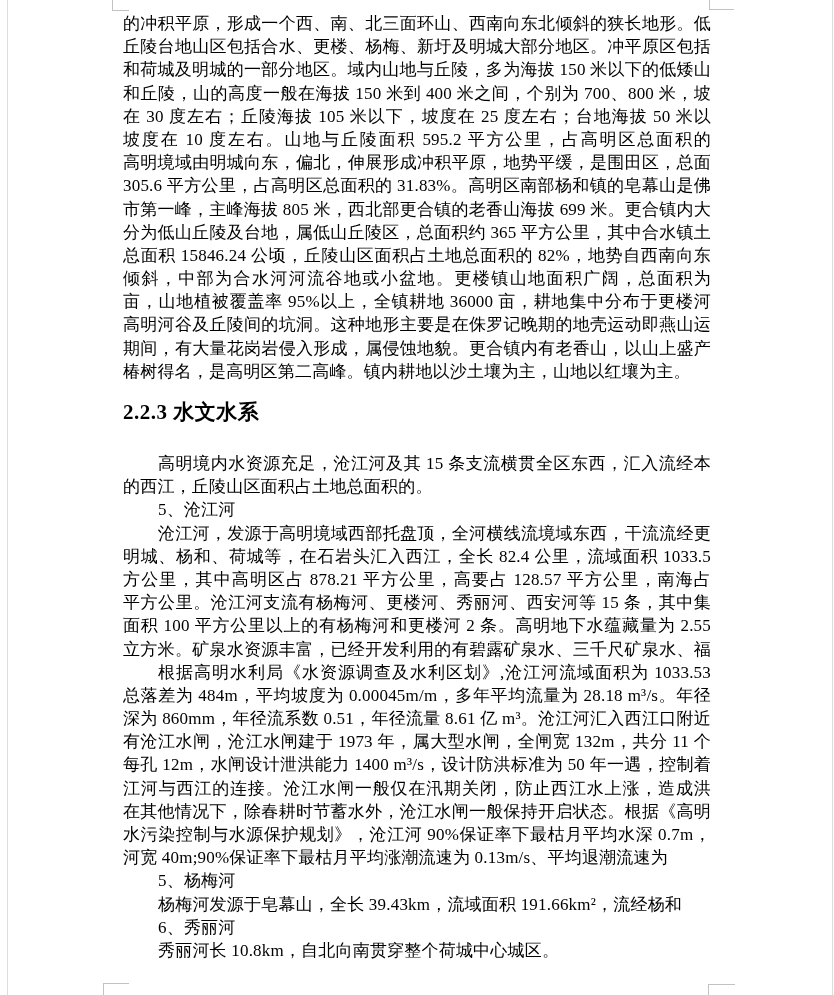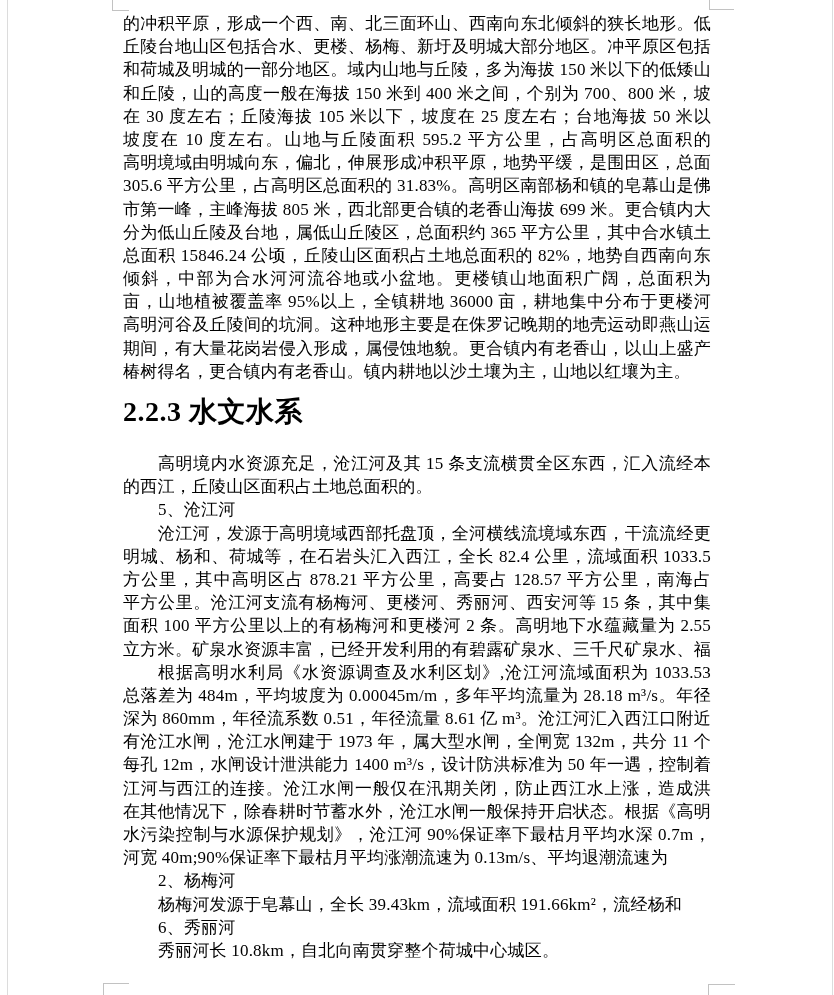--- a/index.html
+++ b/index.html
@@ -63,21 +63,21 @@
   }
   .line.flush {
     text-align: left;
     text-align-last: left;
     -moz-text-align-last: left;
   }
   .line.indent {
     text-indent: 35px;
   }
   .heading {
-    font-size: 28px;
+    font-size: 21px;
     font-weight: bold;
     line-height: 30px;
     height: 30px;
     margin-top: 14px;
     margin-bottom: 25px;
     text-align: left;
     letter-spacing: 0.5px;
   }
 </style>
 </head>
@@ -99,21 +99,21 @@
         <div class="line">坡度在 10 度左右。山地与丘陵面积 595.2 平方公里，占高明区总面积的 62%。</div>
         <div class="line">高明境域由明城向东，偏北，伸展形成冲积平原，地势平缓，是围田区，总面积</div>
         <div class="line">305.6 平方公里，占高明区总面积的 31.83%。高明区南部杨和镇的皂幕山是佛山</div>
         <div class="line">市第一峰，主峰海拔 805 米，西北部更合镇的老香山海拔 699 米。更合镇内大部</div>
         <div class="line">分为低山丘陵及台地，属低山丘陵区，总面积约 365 平方公里，其中合水镇土地</div>
         <div class="line">总面积 15846.24 公顷，丘陵山区面积占土地总面积的 82%，地势自西南向东北</div>
         <div class="line">倾斜，中部为合水河河流谷地或小盆地。更楼镇山地面积广阔，总面积为 175650</div>
         <div class="line">亩，山地植被覆盖率 95%以上，全镇耕地 36000 亩，耕地集中分布于更楼河谷，</div>
         <div class="line">高明河谷及丘陵间的坑洞。这种地形主要是在侏罗记晚期的地壳运动即燕山运动</div>
         <div class="line">期间，有大量花岗岩侵入形成，属侵蚀地貌。更合镇内有老香山，以山上盛产香</div>
-        <div class="line flush">椿树得名，更合镇内有老香山。镇内耕地以沙土壤为主，山地以红壤为主。</div>
+        <div class="line flush">椿树得名，是高明区第二高峰。镇内耕地以沙土壤为主，山地以红壤为主。</div>
       </div>
     <div class="heading">2.2.3 水文水系</div>
     <div>
         <div class="line indent">高明境内水资源充足，沧江河及其 15 条支流横贯全区东西，汇入流经本区</div>
         <div class="line flush">的西江，丘陵山区面积占土地总面积的。</div>
         <div class="line indent flush">5、沧江河</div>
         <div class="line indent">沧江河，发源于高明境域西部托盘顶，全河横线流境域东西，干流流经更和、</div>
         <div class="line">明城、杨和、荷城等，在石岩头汇入西江，全长 82.4 公里，流域面积 1033.5 平</div>
         <div class="line">方公里，其中高明区占 878.21 平方公里，高要占 128.57 平方公里，南海占 26.72</div>
         <div class="line">平方公里。沧江河支流有杨梅河、更楼河、秀丽河、西安河等 15 条，其中集中</div>
@@ -121,19 +121,19 @@
         <div class="line">立方米。矿泉水资源丰富，已经开发利用的有碧露矿泉水、三千尺矿泉水、福山</div>
         <div class="line indent">根据高明水利局《水资源调查及水利区划》,沧江河流域面积为 1033.53 km²，</div>
         <div class="line">总落差为 484m，平均坡度为 0.00045m/m，多年平均流量为 28.18 m³/s。年径流</div>
         <div class="line">深为 860mm，年径流系数 0.51，年径流量 8.61 亿 m³。沧江河汇入西江口附近建</div>
         <div class="line">有沧江水闸，沧江水闸建于 1973 年，属大型水闸，全闸宽 132m，共分 11 个孔，</div>
         <div class="line">每孔 12m，水闸设计泄洪能力 1400 m³/s，设计防洪标准为 50 年一遇，控制着沧</div>
         <div class="line">江河与西江的连接。沧江水闸一般仅在汛期关闭，防止西江水上涨，造成洪灾。</div>
         <div class="line">在其他情况下，除春耕时节蓄水外，沧江水闸一般保持开启状态。根据《高明河</div>
         <div class="line">水污染控制与水源保护规划》，沧江河 90%保证率下最枯月平均水深 0.7m，平均</div>
         <div class="line flush">河宽 40m;90%保证率下最枯月平均涨潮流速为 0.13m/s、平均退潮流速为 0.39m/s。</div>
-        <div class="line indent flush">2、杨梅河</div>
+        <div class="line indent flush">5、杨梅河</div>
         <div class="line indent flush">杨梅河发源于皂幕山，全长 39.43km，流域面积 191.66km²，流经杨和镇。</div>
         <div class="line indent flush">6、秀丽河</div>
         <div class="line indent flush">秀丽河长 10.8km，自北向南贯穿整个荷城中心城区。</div>
       </div>
   </div>
 </div>
 
 </body></html>

